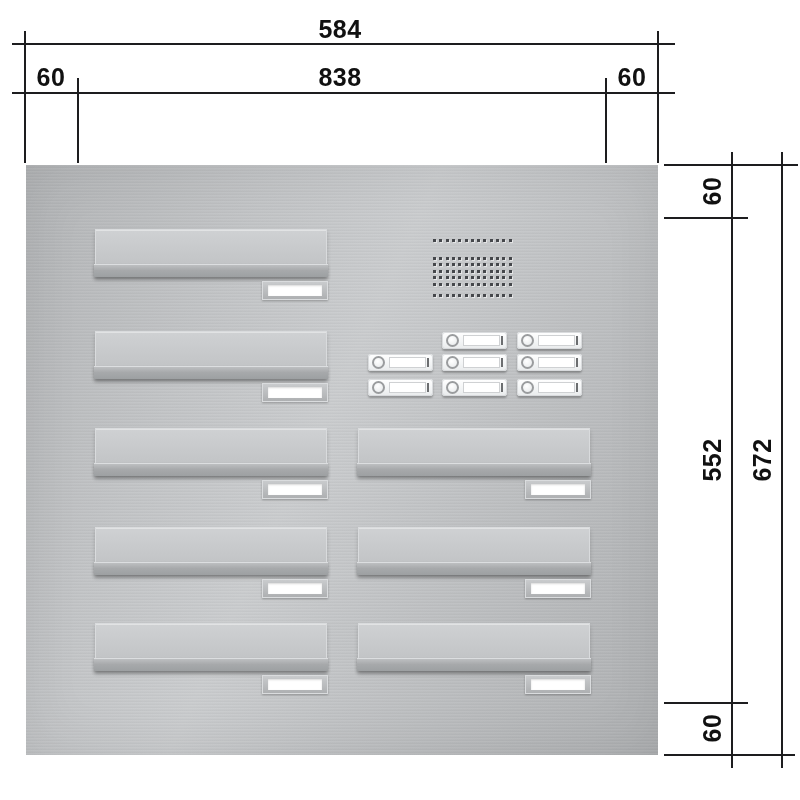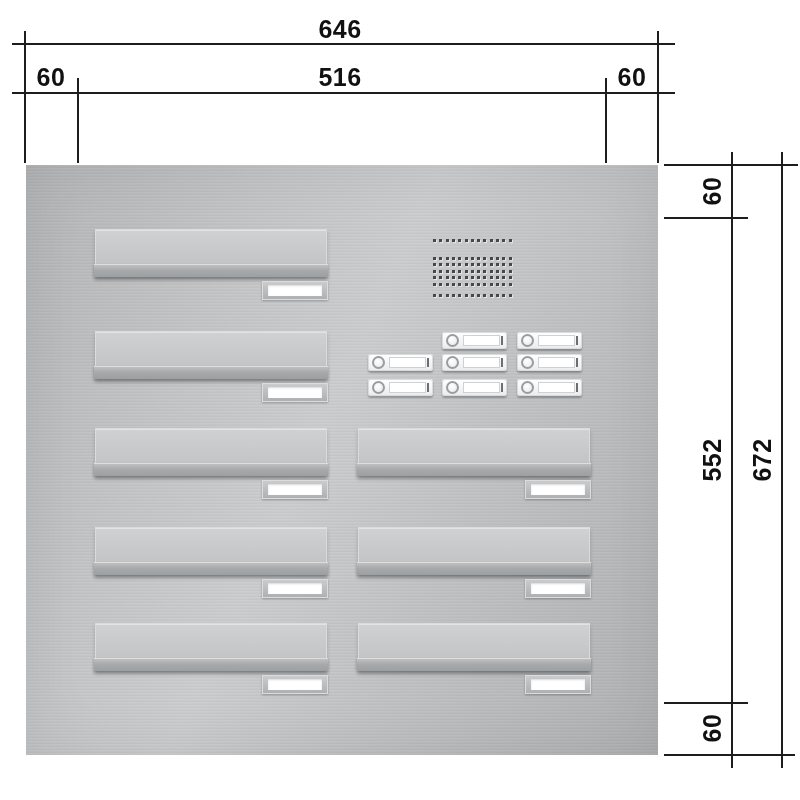--- a/index.html
+++ b/index.html
@@ -73,23 +73,23 @@
 
 <div class="sheet">
 
   <div class="hline" style="left:12px;top:43px;width:663px;"></div>
   <div class="hline" style="left:12px;top:92px;width:663px;"></div>
   <div class="vline" style="left:24px;top:31px;height:132px;"></div>
   <div class="vline" style="left:77px;top:78px;height:85px;"></div>
   <div class="vline" style="left:605px;top:78px;height:85px;"></div>
   <div class="vline" style="left:657px;top:31px;height:132px;"></div>
 
-  <div class="dlab" style="left:340px;top:29px;">646</div>
+  <div class="dlab" style="left:340px;top:29px;">584</div>
   <div class="dlab" style="left:51px;top:77px;">60</div>
-  <div class="dlab" style="left:340px;top:77px;">516</div>
+  <div class="dlab" style="left:340px;top:77px;">838</div>
   <div class="dlab" style="left:632px;top:77px;">60</div>
 
   <div class="hline" style="left:664px;top:164px;width:134px;"></div>
   <div class="hline" style="left:664px;top:217px;width:84px;"></div>
   <div class="hline" style="left:664px;top:702px;width:84px;"></div>
   <div class="hline" style="left:664px;top:754px;width:131px;"></div>
   <div class="vline" style="left:731px;top:152px;height:616px;"></div>
   <div class="vline" style="left:781px;top:152px;height:616px;"></div>
 
   <div class="dlab rot" style="left:712px;top:191px;">60</div>

